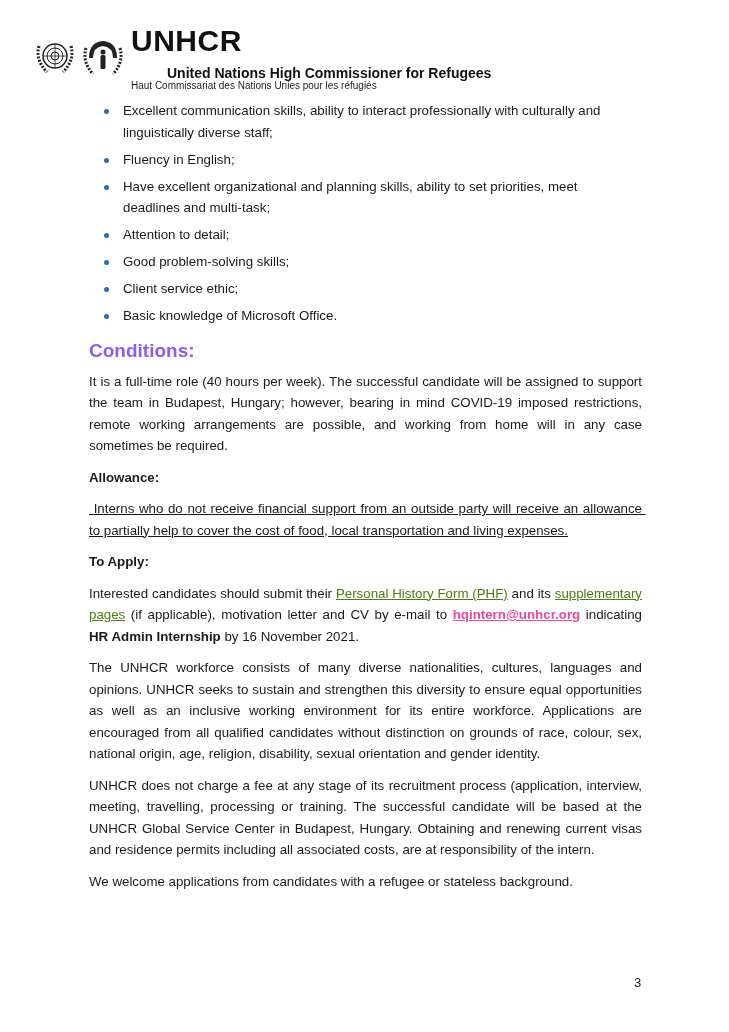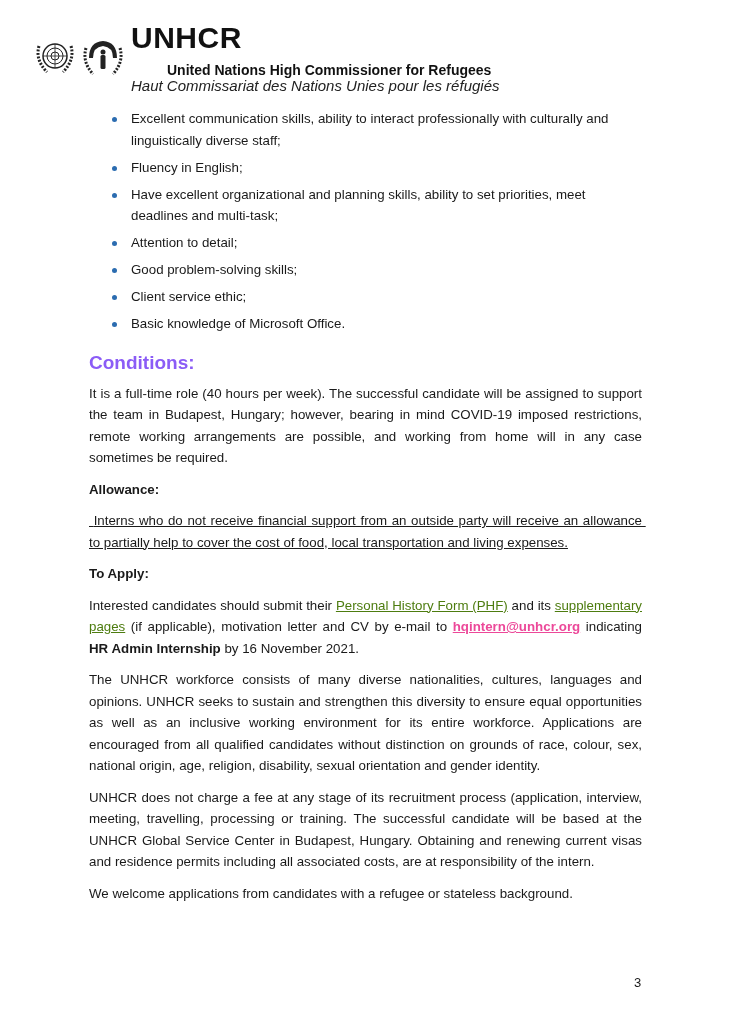--- a/index.html
+++ b/index.html
@@ -4,24 +4,24 @@
 <style>
   html, body { margin:0; padding:0; background:#ffffff; }
   body { width:729px; height:1032px; position:relative; overflow:hidden;
          font-family:"Liberation Sans", sans-serif; color:#1a1a1a; }
   .header { position:absolute; left:33px; top:33px; height:50px; display:flex; align-items:center; }
   .emblem { width:44px; height:44px; }
   .emblem + .emblem { margin-left:4px; }
   .brand { margin-left:6px; display:flex; flex-direction:column; line-height:1; }
   .brand-name { font-weight:bold; font-size:30px; letter-spacing:0.5px; color:#111; }
   .brand-en { font-weight:bold; font-size:14px; margin-top:10px; color:#111;padding-left:36px; }
-  .brand-fr { font-size:15px; margin-top:1px; color:#222;font-style:italic; }
+  .brand-fr { font-size:10px; margin-top:1px; color:#222; }
 
   .content { position:absolute; left:89px; top:92px; width:553px; font-size:13.3px; line-height:21.5px; }
-  ul.bullets { list-style:none; margin:16px; padding:0; }
+  ul.bullets { list-style:none; margin:8px; padding:0; }
   ul.bullets li { position:relative; padding-left:26px; margin-bottom:5.5px; }
   ul.bullets li::before { content:""; position:absolute; left:7px; top:9px; width:5px; height:5px;
                           border-radius:50%; background:#2b6cb0; }
   h2.section { margin:12px 0 8px 0; font-weight:bold; color:#8b5cf6; font-size:19px; line-height:24px; }
   p { margin:0 0 10px 0; text-align:justify; }
   p.label { font-weight:bold; margin-bottom:10px; }
   a.link { color:#4d7c0f; text-decoration:underline; }
   a.email { color:#ec4899; font-weight:bold; text-decoration:underline; }
   .bold { font-weight:bold; }
   .page-number { position:absolute; left:634px; top:975px; font-size:13px; }

